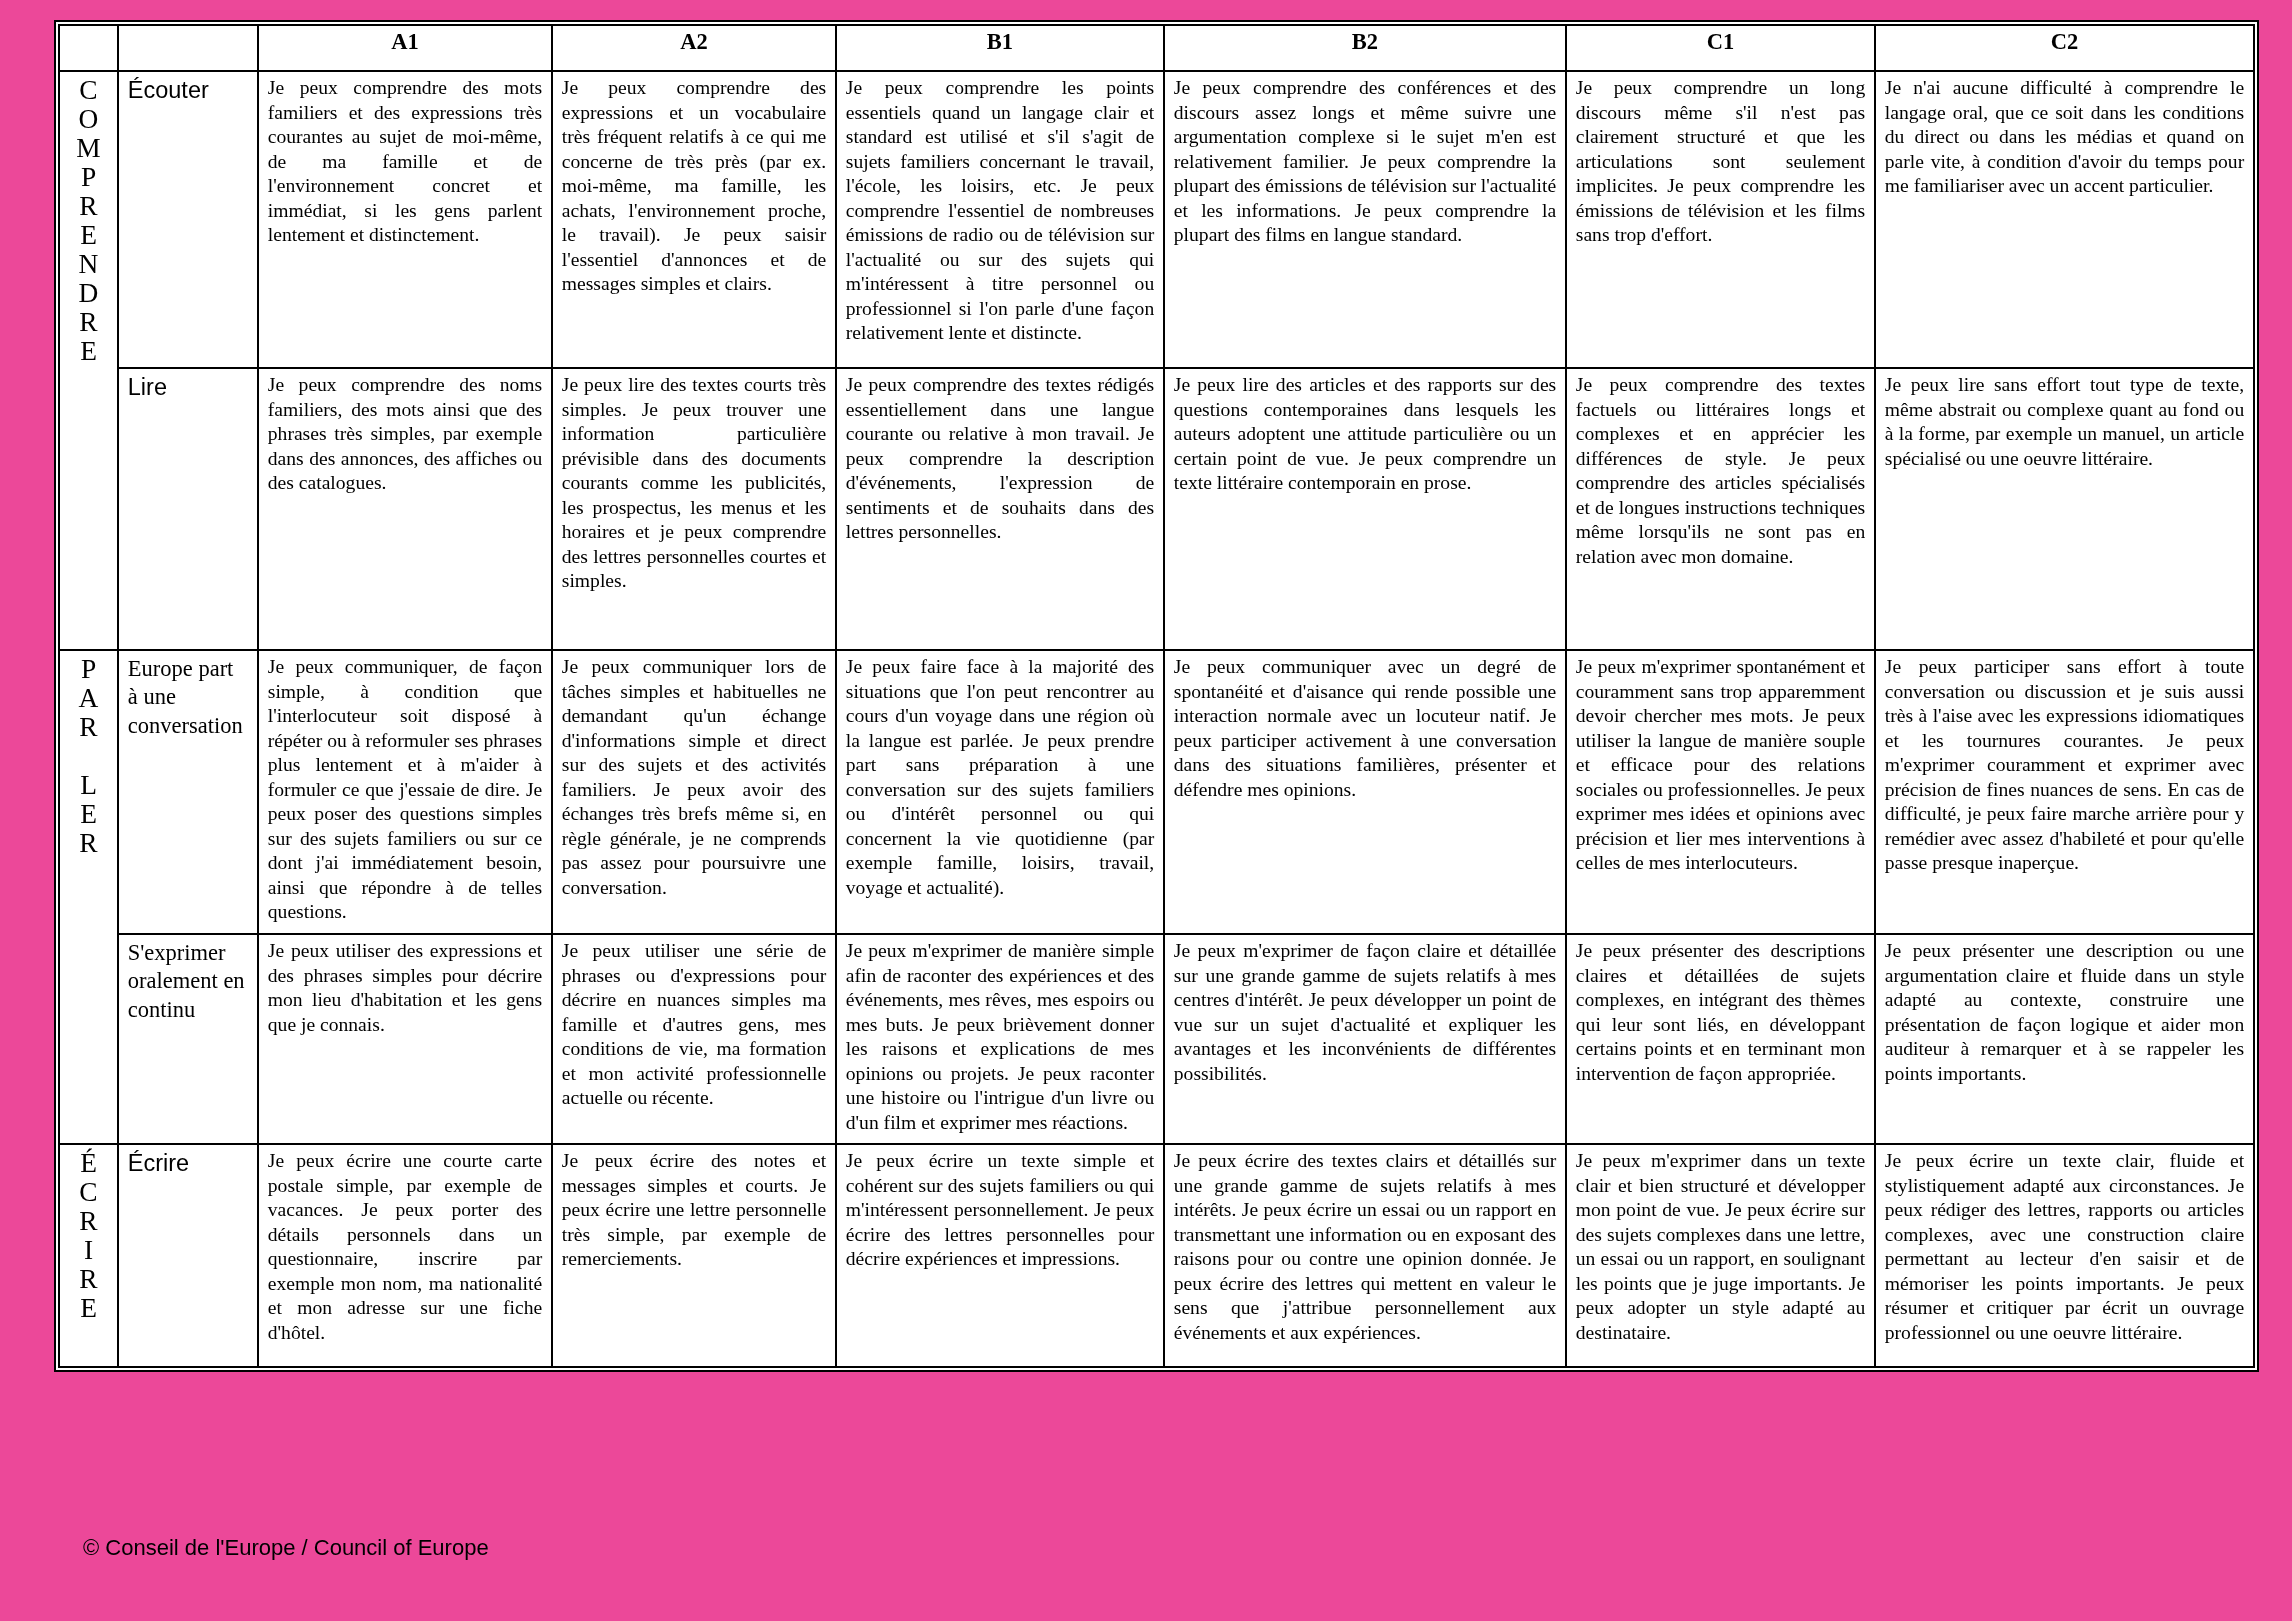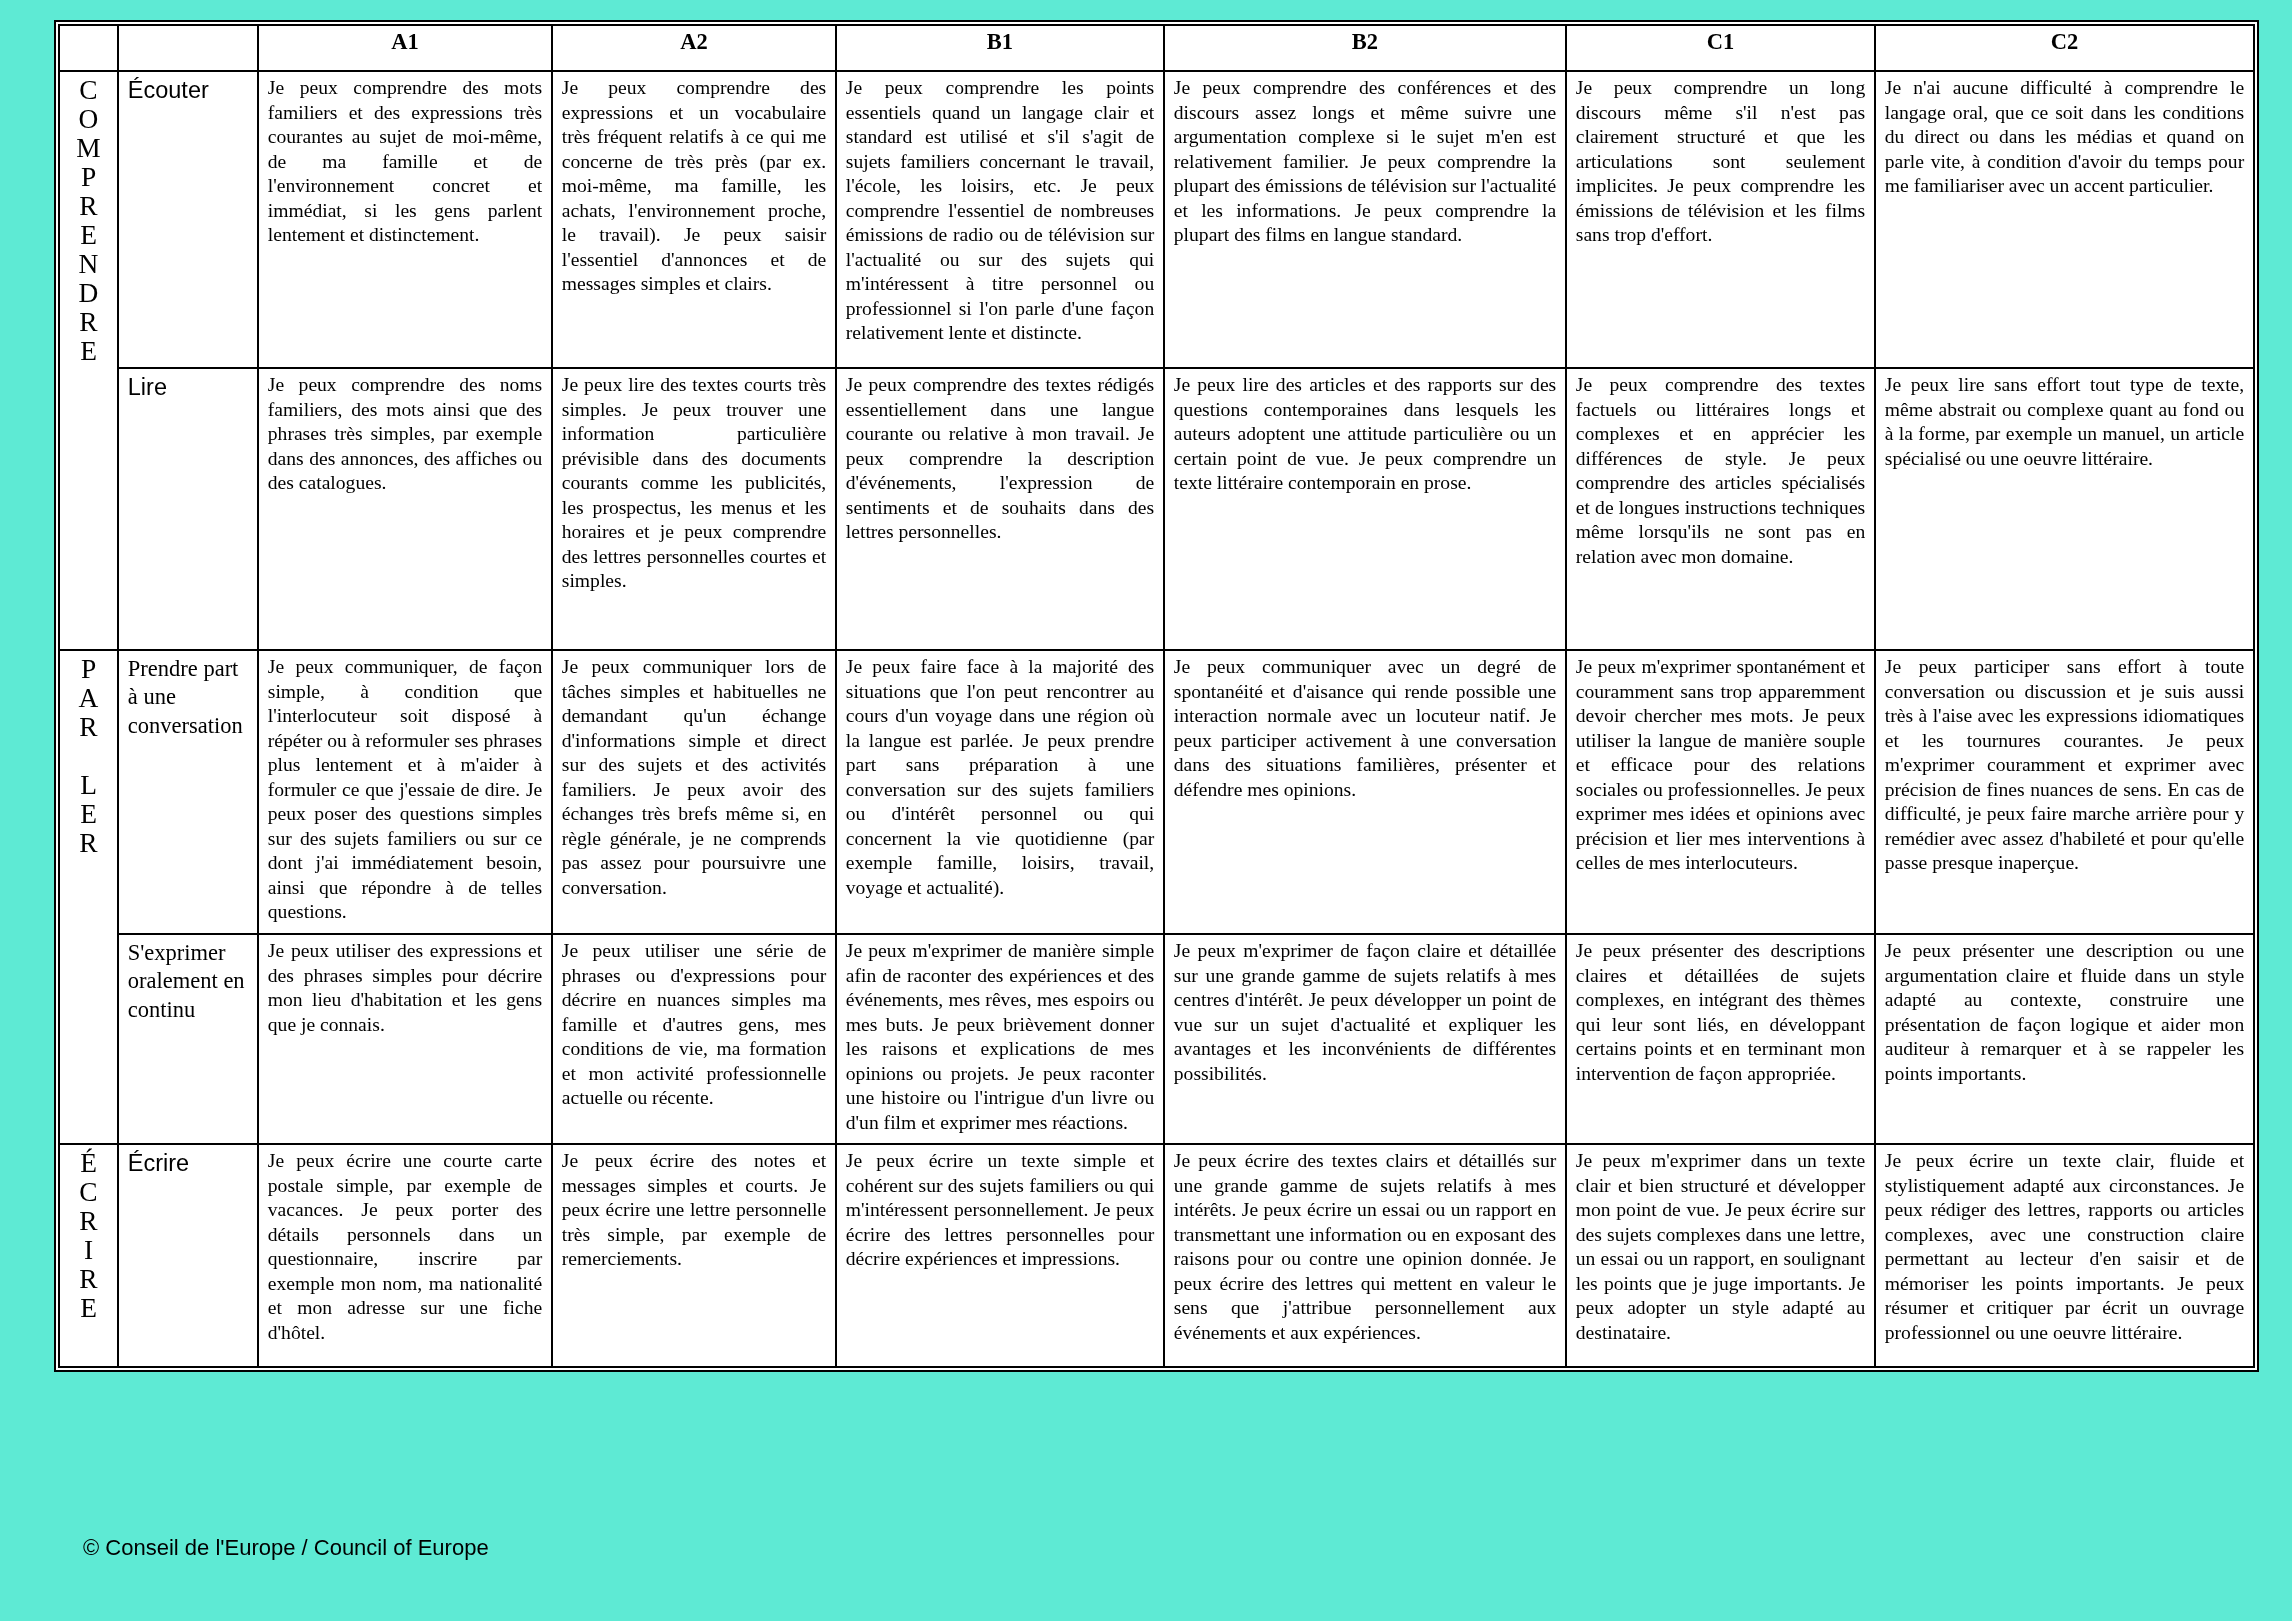--- a/index.html
+++ b/index.html
@@ -1,20 +1,20 @@
 <!DOCTYPE html>
 <html lang="fr"><head>
 <meta charset="utf-8">
 <style>
   html,body { margin:0; padding:0; background:#ffffff; }
   .sheet {
     position: relative;
     width: 2293px;
     height: 1621px;
-    background: #5eead4;
+    background: #ec4899;
     font-family: "Liberation Serif", serif;
     color: #000;
   }
   .table-wrap {
     position: absolute;
     left: 54px;
     top: 19.6px;
     border: 2px solid #000;
     padding: 2px;
     background: #fff;
@@ -144,21 +144,21 @@
           <td class="vcell gap-mid" rowspan="2">
             <div class="vletters">
                 <div>P</div>
                 <div>A</div>
                 <div>R</div>
                 <div>L</div>
                 <div>E</div>
                 <div>R</div>
               </div>
           </td>
-          <td class="activity serif">Prendre part à une conversation</td>
+          <td class="activity serif">Europe part à une conversation</td>
           <td class="desc">Je peux communiquer, de façon simple, à condition que l'interlocuteur soit disposé à répéter ou à reformuler ses phrases plus lentement et à m'aider à formuler ce que j'essaie de dire. Je peux poser des questions simples sur des sujets familiers ou sur ce dont j'ai immédiatement besoin, ainsi que répondre à de telles questions.</td>
           <td class="desc">Je peux communiquer lors de tâches simples et habituelles ne demandant qu'un échange d'informations simple et direct sur des sujets et des activités familiers. Je peux avoir des échanges très brefs même si, en règle générale, je ne comprends pas assez pour poursuivre une conversation.</td>
           <td class="desc">Je peux faire face à la majorité des situations que l'on peut rencontrer au cours d'un voyage dans une région où la langue est parlée. Je peux prendre part sans préparation à une conversation sur des sujets familiers ou d'intérêt personnel ou qui concernent la vie quotidienne (par exemple famille, loisirs, travail, voyage et actualité).</td>
           <td class="desc">Je peux communiquer avec un degré de spontanéité et d'aisance qui rende possible une interaction normale avec un locuteur natif. Je peux participer activement à une conversation dans des situations familières, présenter et défendre mes opinions.</td>
           <td class="desc">Je peux m'exprimer spontanément et couramment sans trop apparemment devoir chercher mes mots. Je peux utiliser la langue de manière souple et efficace pour des relations sociales ou professionnelles. Je peux exprimer mes idées et opinions avec précision et lier mes interventions à celles de mes interlocuteurs.</td>
           <td class="desc">Je peux participer sans effort à toute conversation ou discussion et je suis aussi très à l'aise avec les expressions idiomatiques et les tournures courantes. Je peux m'exprimer couramment et exprimer avec précision de fines nuances de sens. En cas de difficulté, je peux faire marche arrière pour y remédier avec assez d'habileté et pour qu'elle passe presque inaperçue.</td>
         </tr>
         <tr style="height:210px">
           <td class="activity serif">S'exprimer oralement en continu</td>
           <td class="desc">Je peux utiliser des expressions et des phrases simples pour décrire mon lieu d'habitation et les gens que je connais.</td>

